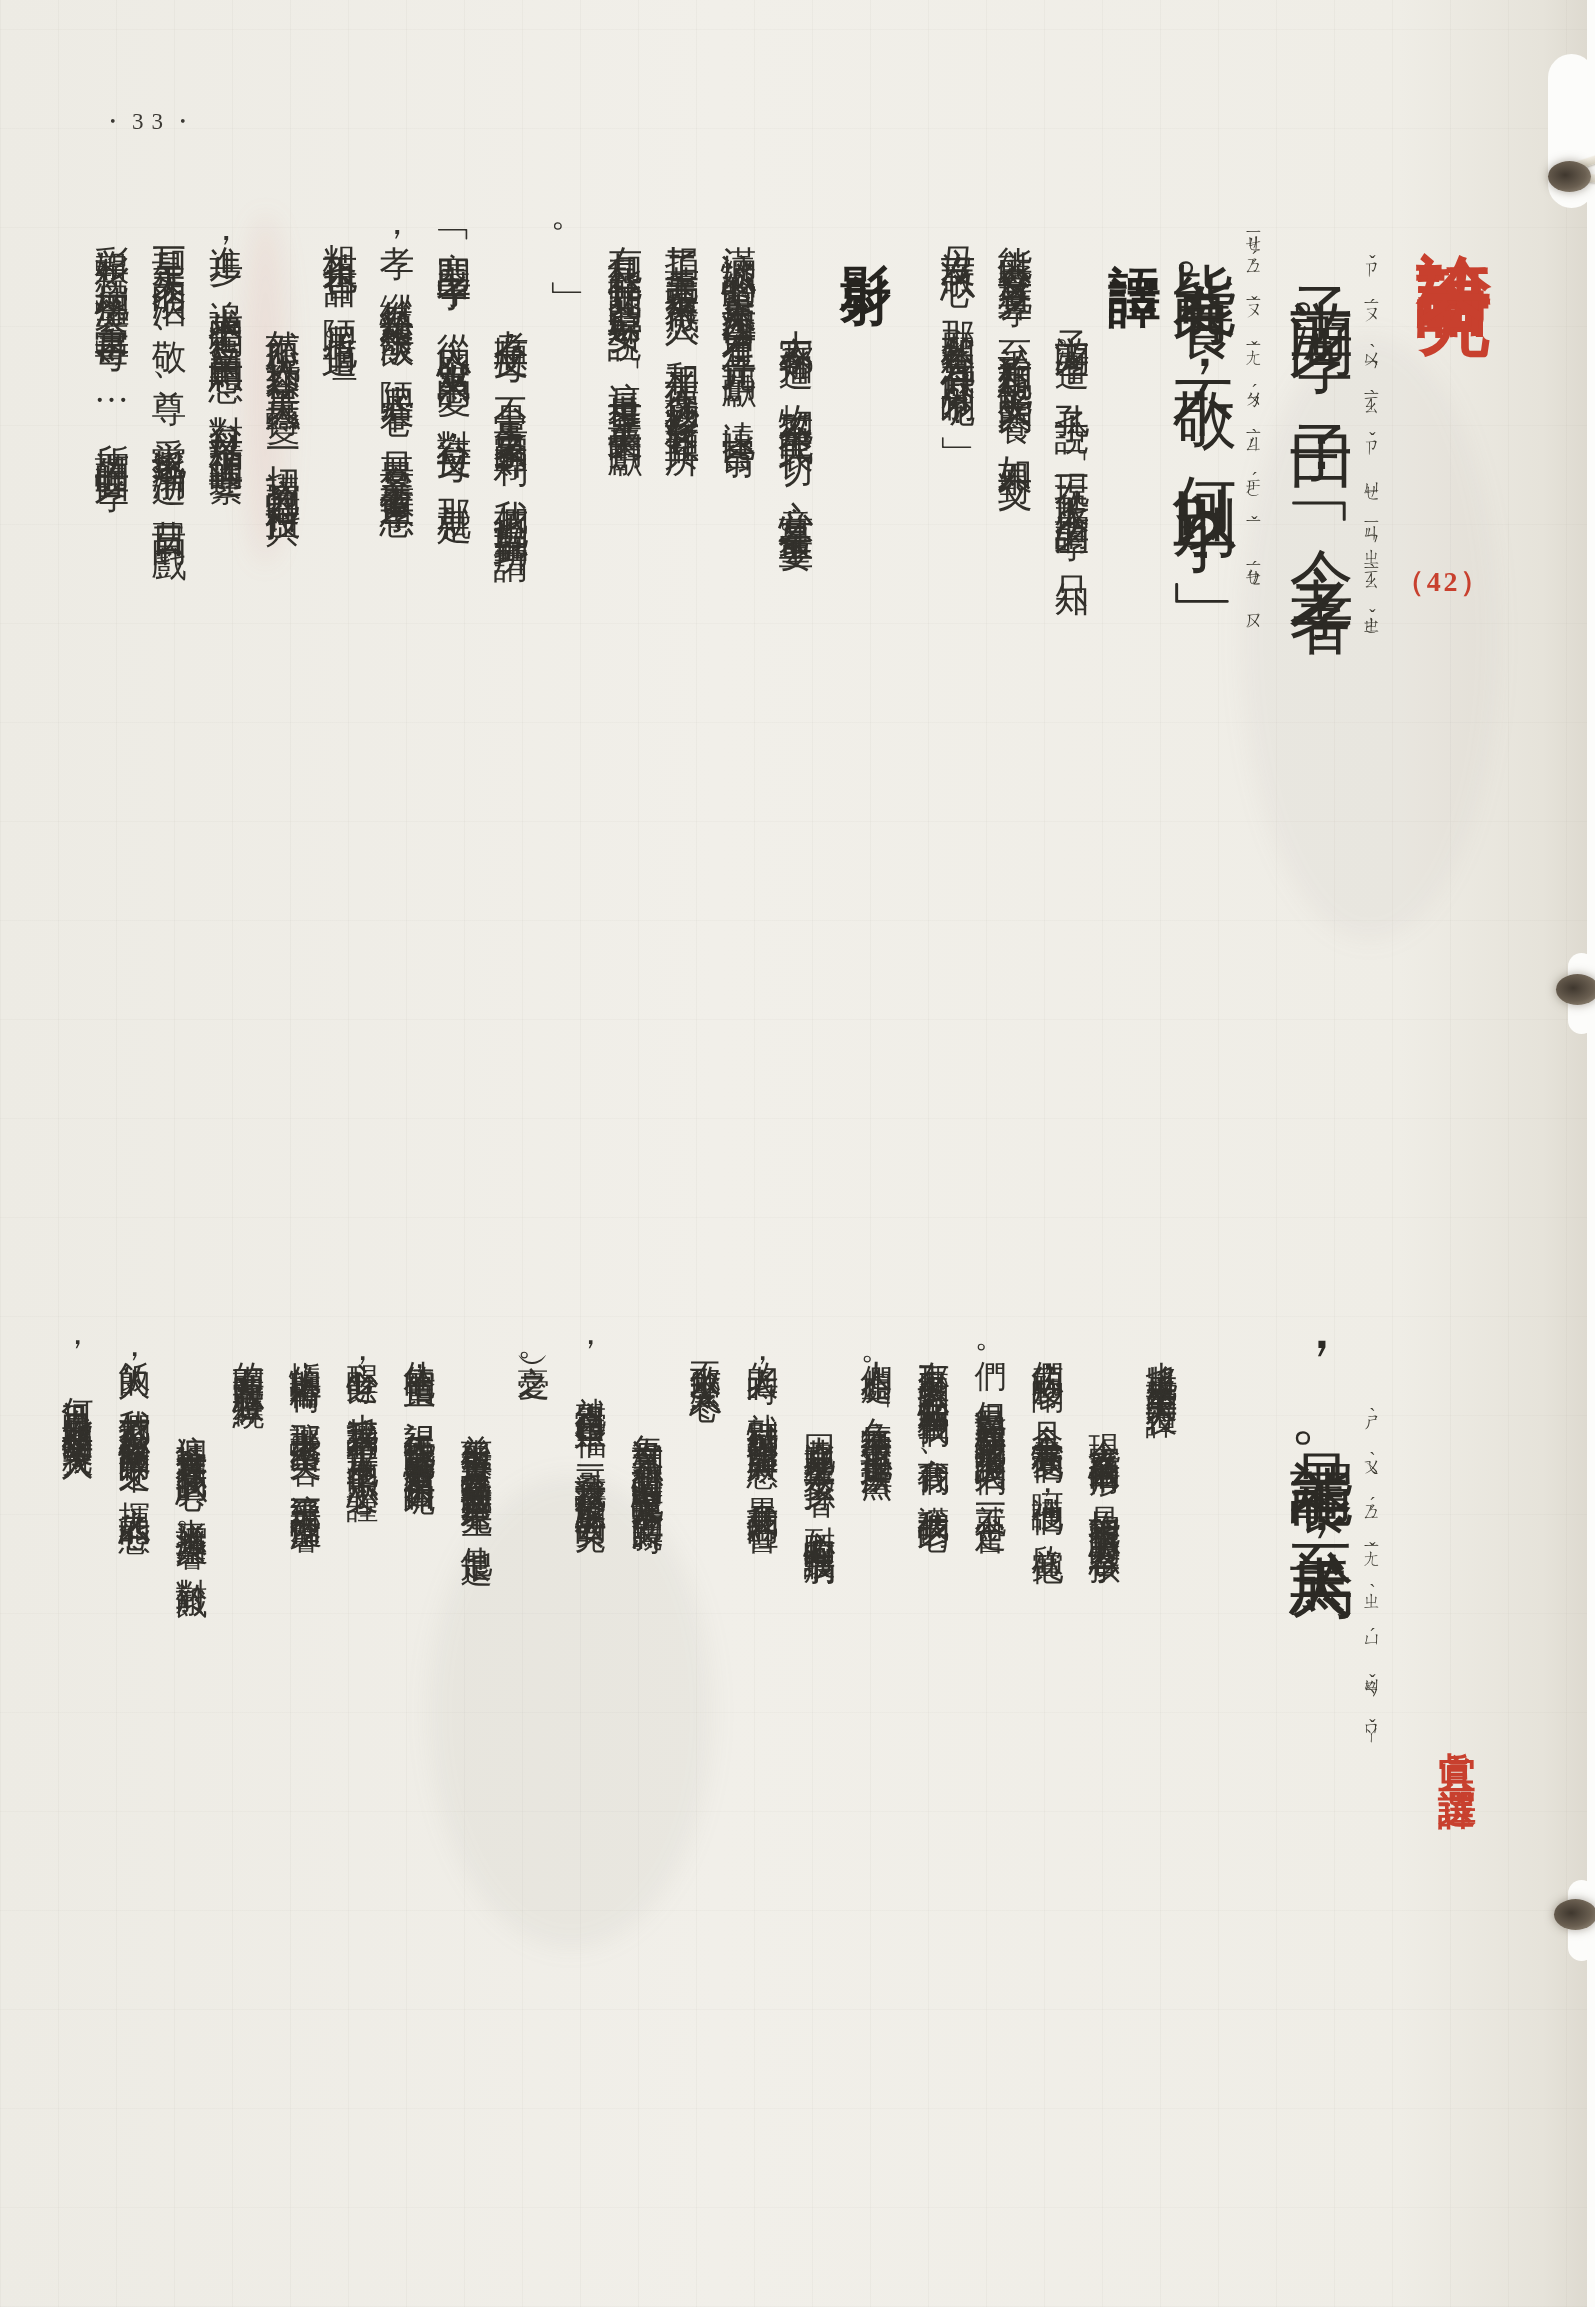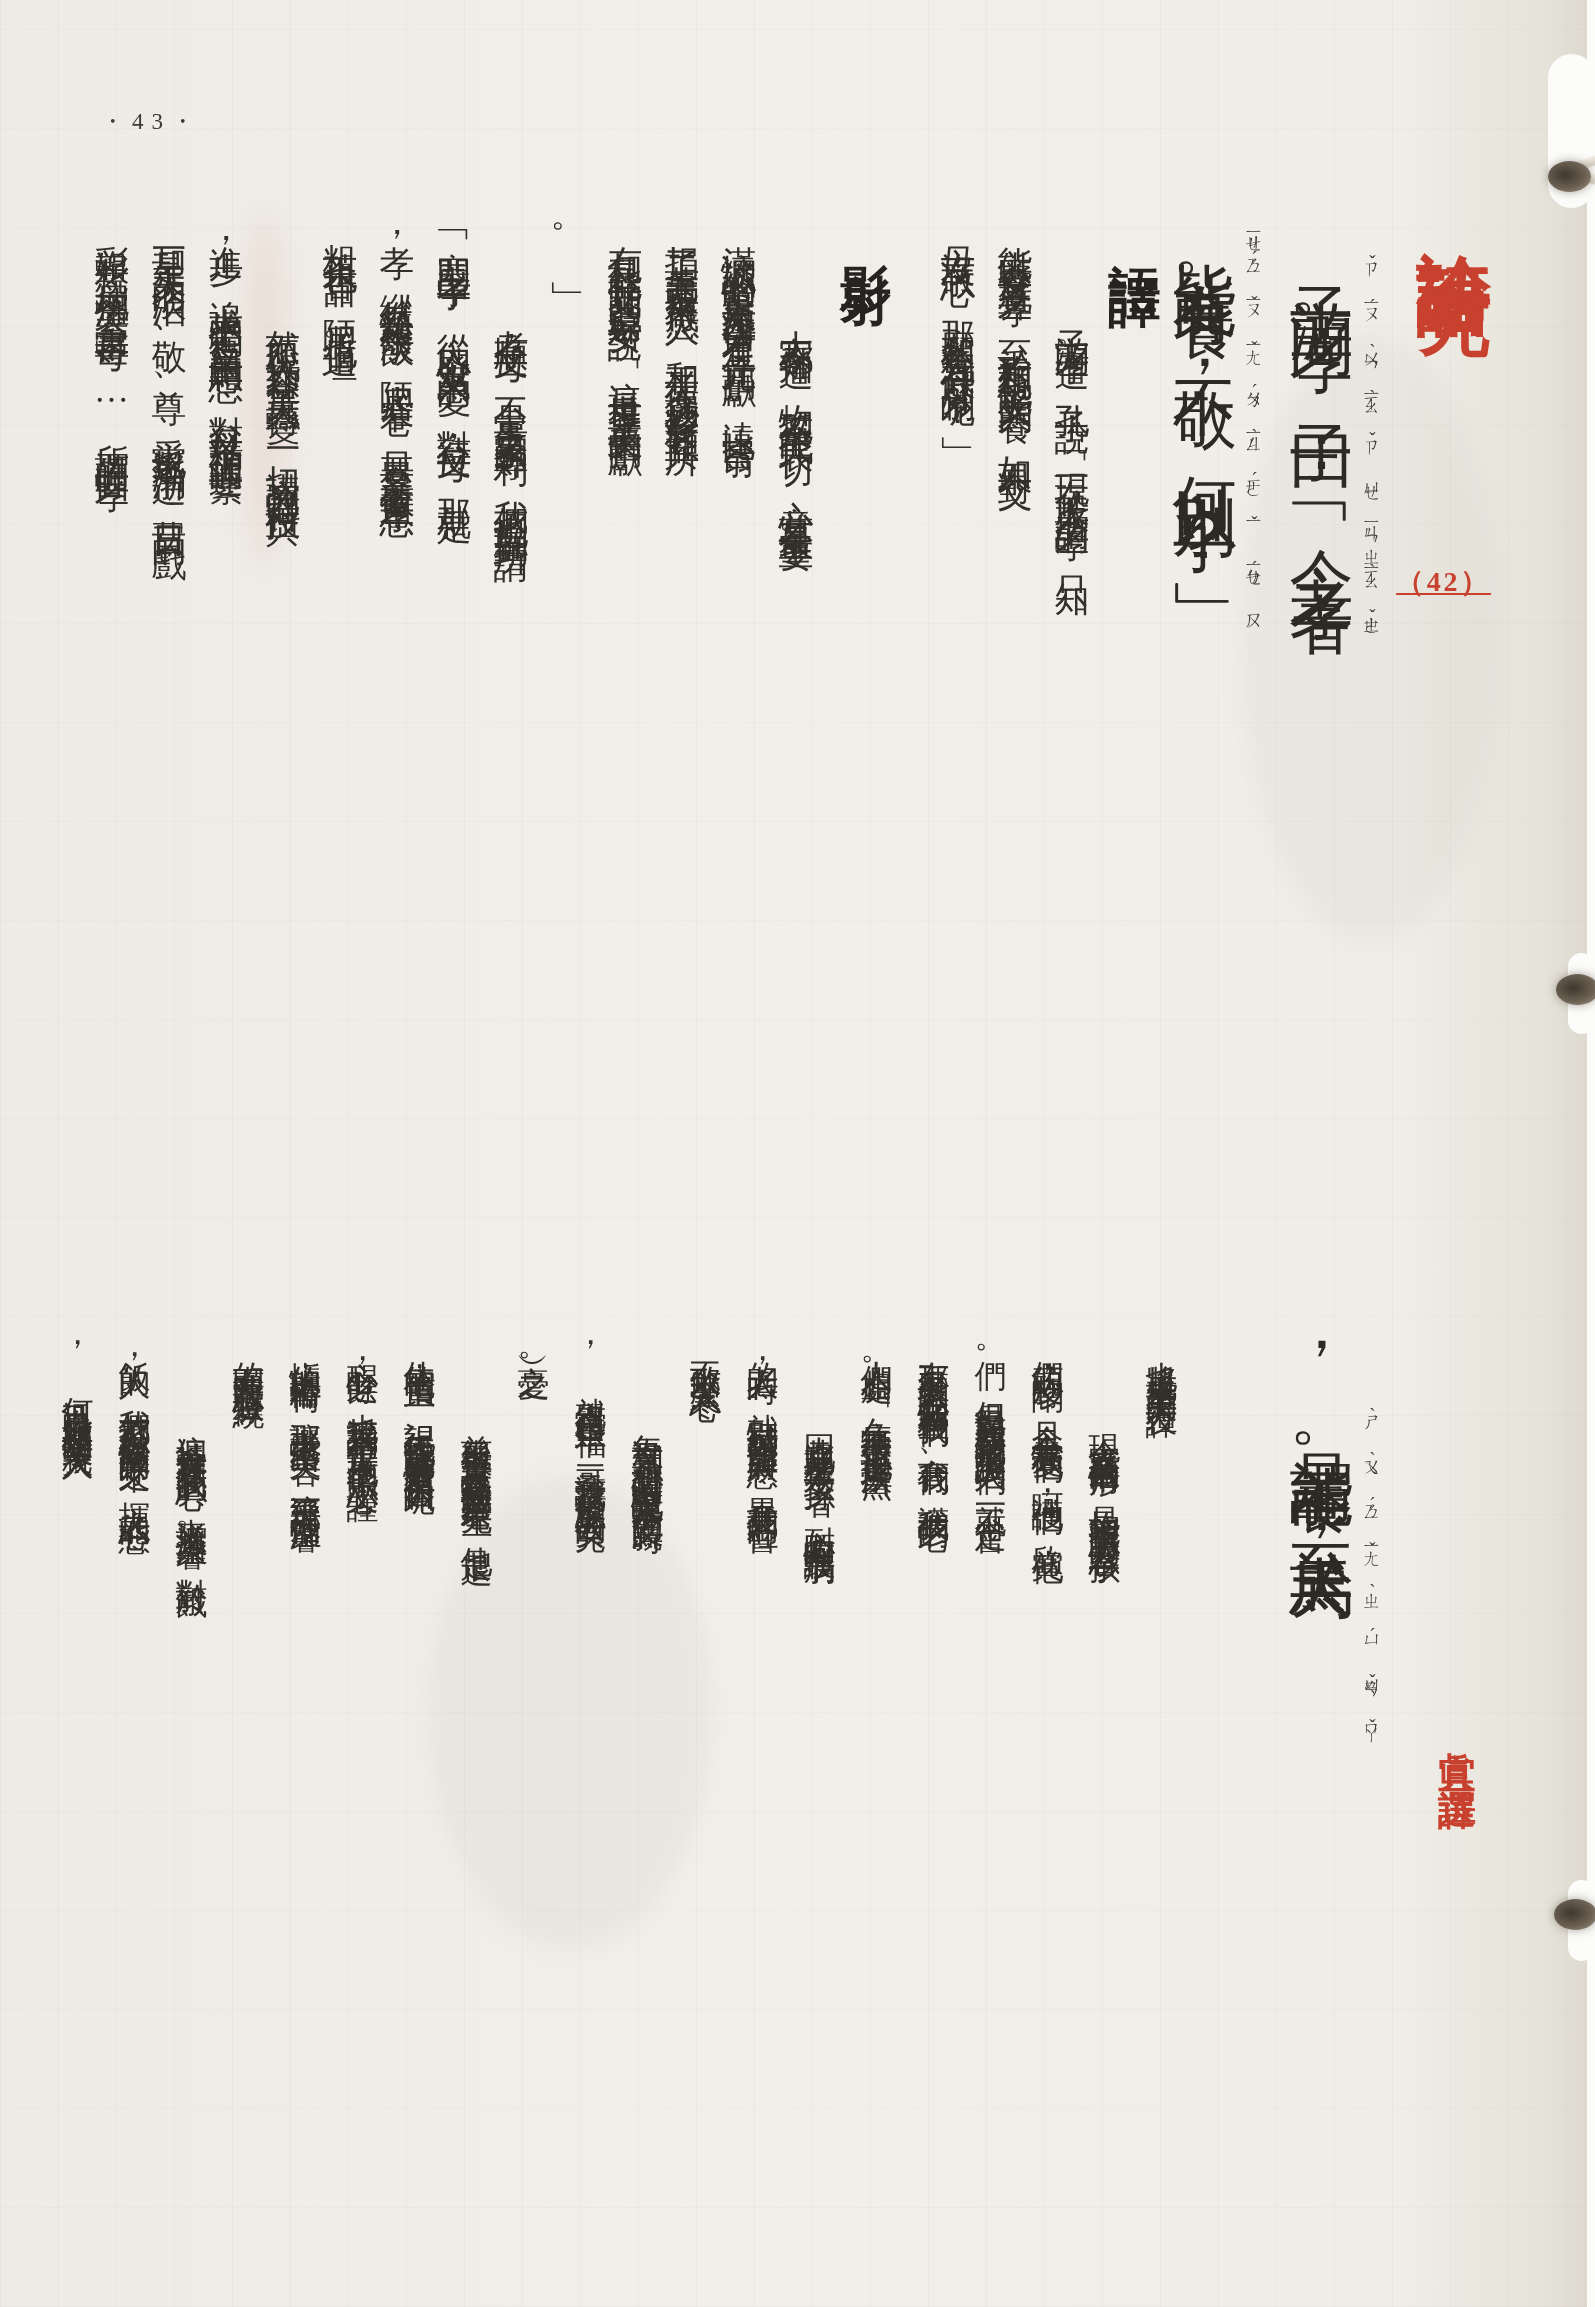--- a/index.html
+++ b/index.html
@@ -36,24 +36,24 @@
 </style>
 </head>
 <body>
 
 <div class="page"></div>
 <div class="ghost"></div>
 <div class="smudge" style="left:242px;top:215px;width:47px;height:349px;background:rgba(205,120,110,0.10);"></div>
 <div class="smudge" style="left:430px;top:1477px;width:282px;height:470px;background:rgba(130,125,112,0.07);"></div>
 <div class="smudge" style="left:1242px;top:336px;width:255px;height:604px;background:rgba(130,125,112,0.06);"></div>
 
-<div class="pagenum" style="left:101px;top:106px;">・43・</div>
+<div class="pagenum" style="left:101px;top:106px;">・33・</div>
 
 <div class="vcol title red" style="left:1402px;top:191px;height:363px;width:90px;">論語研究</div>
-<div class="issue" style="left:1390px;top:563px;width:107px;text-decoration:underline;">（42）</div>
+<div class="issue" style="left:1390px;top:563px;width:107px;">（42）</div>
 <div class="vcol trans red" style="left:1418px;top:1722px;height:215px;width:58px;">宜眞　選譯</div>
 
 <div class="vcol q" style="left:1279px;top:236px;height:1047px;width:74px;">子游問孝。子曰：「今之孝者</div>
 <div class="vcol zy" style="left:1355px;top:250px;height:1021px;width:27px;overflow:hidden;">ㄗˇ ㄧㄡˊ ㄨㄣˋ ㄒㄧㄠˋ　ㄗˇ ㄩㄝ　　ㄐㄧㄣ ㄓ ㄒㄧㄠˋ ㄓㄜˇ</div>
 <div class="vcol qb" style="left:1279px;top:1333px;height:893px;width:74px;">，是謂能養。至於犬馬，</div>
 <div class="vcol zy" style="left:1355px;top:1403px;height:806px;width:27px;overflow:hidden;">ㄕˋ ㄨㄟˋ ㄋㄥˊ ㄧㄤˇ　ㄓˋ ㄩˊ ㄑㄩㄢˇ ㄇㄚˇ</div>
 
 <div class="vcol q" style="left:1162px;top:212px;height:1074px;width:74px;letter-spacing:10.7px;">皆能有養。不敬，何以別乎？」</div>
 <div class="vcol zy" style="left:1237px;top:222px;height:1047px;width:27px;overflow:hidden;">ㄐㄧㄝ ㄋㄥˊ ㄧㄡˇ ㄧㄤˇ　ㄅㄨˊ ㄐㄧㄥˋ　ㄏㄜˊ ㄧˇ ㄅㄧㄝˊ ㄏㄨ</div>
 

